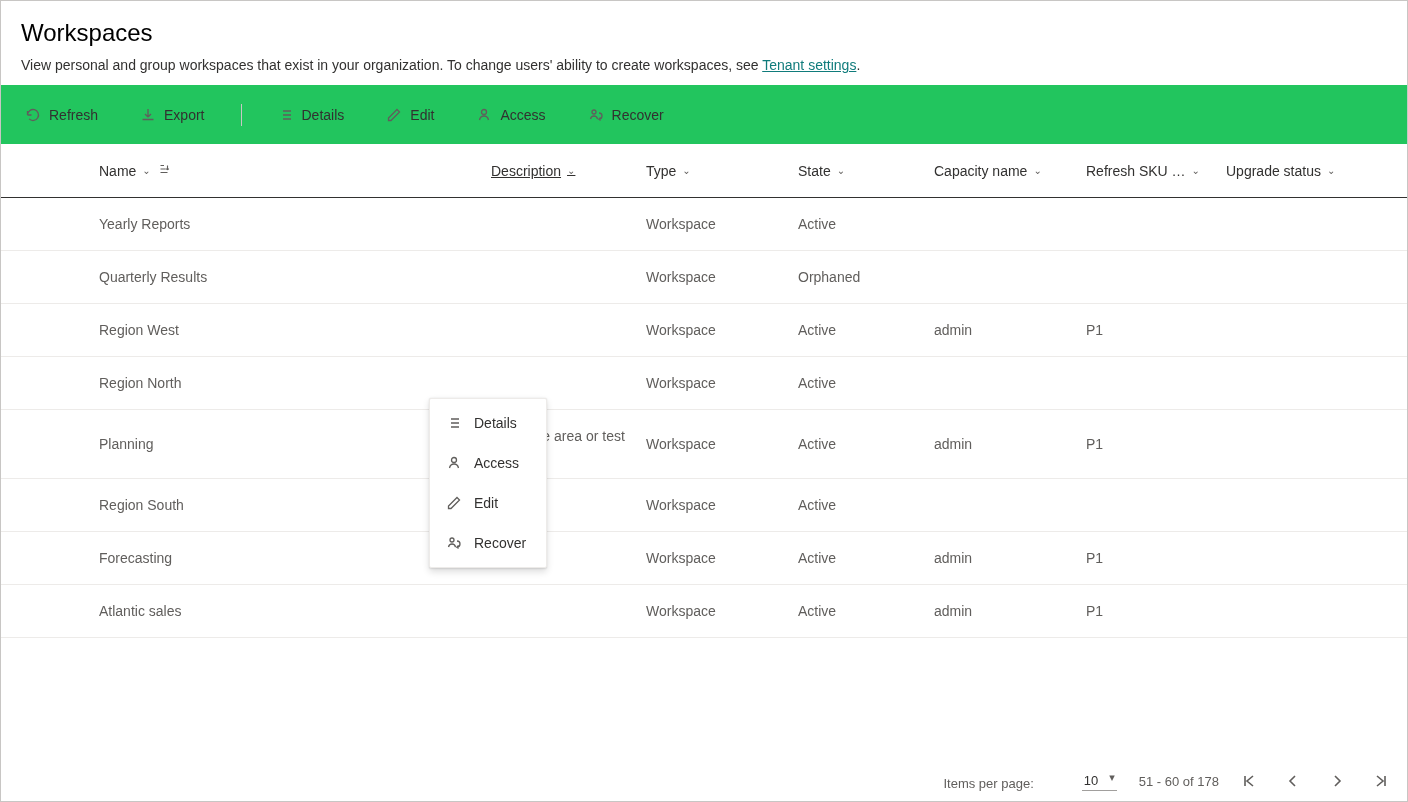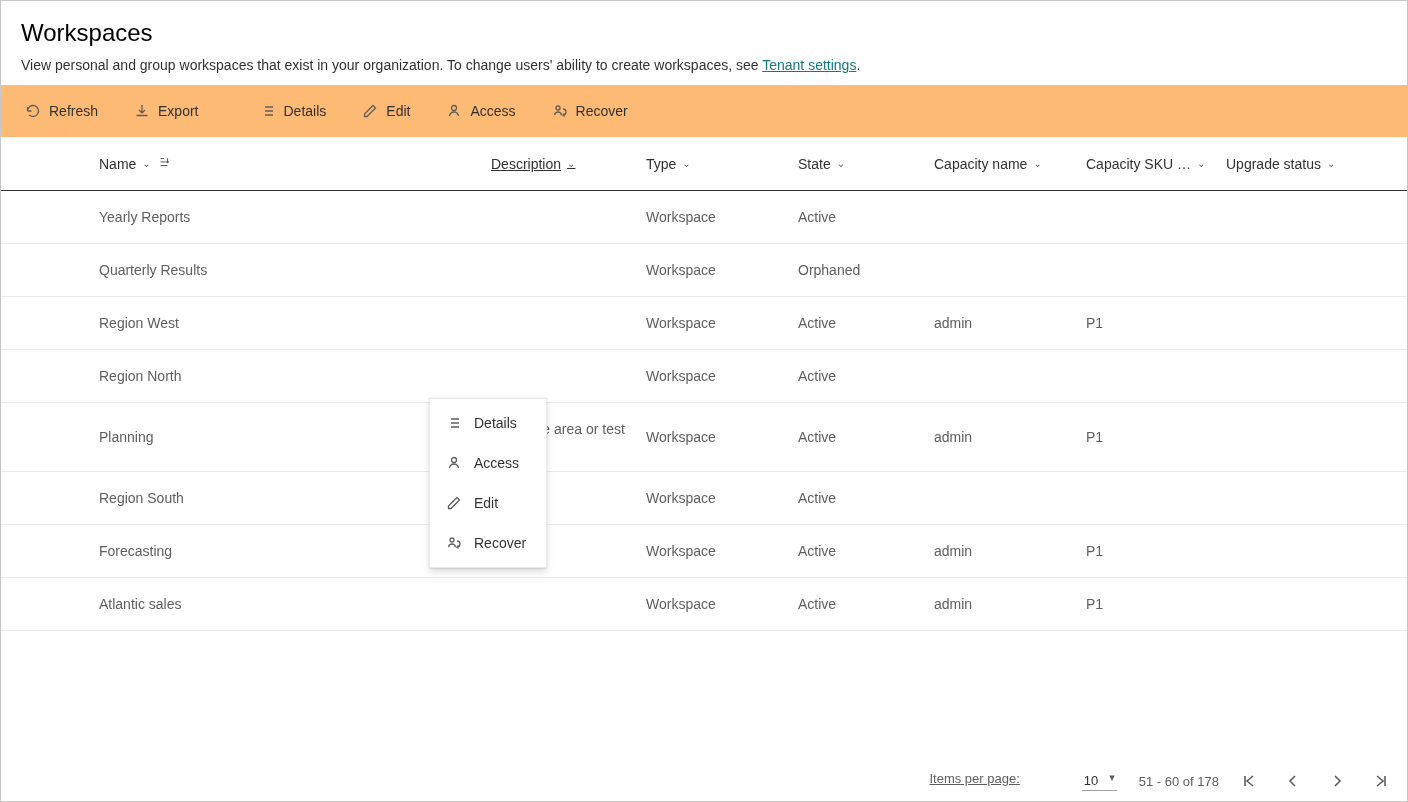--- a/index.html
+++ b/index.html
@@ -29,26 +29,26 @@
   .subtitle {
     font-size: 14px;
     color: #323130;
     margin-bottom: 12px;
   }
   .subtitle a {
     color: #0f7b7b;
     text-decoration: underline;
   }
   .toolbar {
-    background: #fdba74;
-    height: 52px;
+    background: #22c55e;
+    height: 59px;
     display: flex;
     align-items: center;
     padding: 0 14px;
-    gap: 16px;
+    gap: 22px;
   }
   .tb-btn {
     display: flex;
     align-items: center;
     gap: 8px;
     padding: 6px 10px;
     border-radius: 2px;
     font-size: 14px;
     color: #323130;
     cursor: pointer;
@@ -168,23 +168,22 @@
     bottom: 10px;
     right: 18px;
     display: flex;
     align-items: center;
     gap: 22px;
     font-size: 13px;
     color: #605e5c;
   }
   .ipp {
     display: flex;
-    align-items: flex-start;
-    gap: 22px;
-    text-decoration: underline;
+    align-items: flex-end;
+    gap: 8px;
   }
   .ipp select {
     border: none;
     border-bottom: 1px solid #a19f9d;
     background: transparent;
     font-size: 13px;
     padding: 2px 18px 2px 2px;
     appearance: none;
     color: #323130;
   }
@@ -310,21 +309,21 @@
           </div>
         </th>
         <th class="col-cap">
           <div class="th-inner">
             <span>Capacity name</span>
             <span class="th-caret">⌄</span>
           </div>
         </th>
         <th class="col-sku">
           <div class="th-inner">
-            <span>Capacity SKU …</span>
+            <span>Refresh SKU …</span>
             <span class="th-caret">⌄</span>
           </div>
         </th>
         <th class="col-upgrade">
           <div class="th-inner">
             <span>Upgrade status</span>
             <span class="th-caret">⌄</span>
           </div>
         </th>
       </tr>

